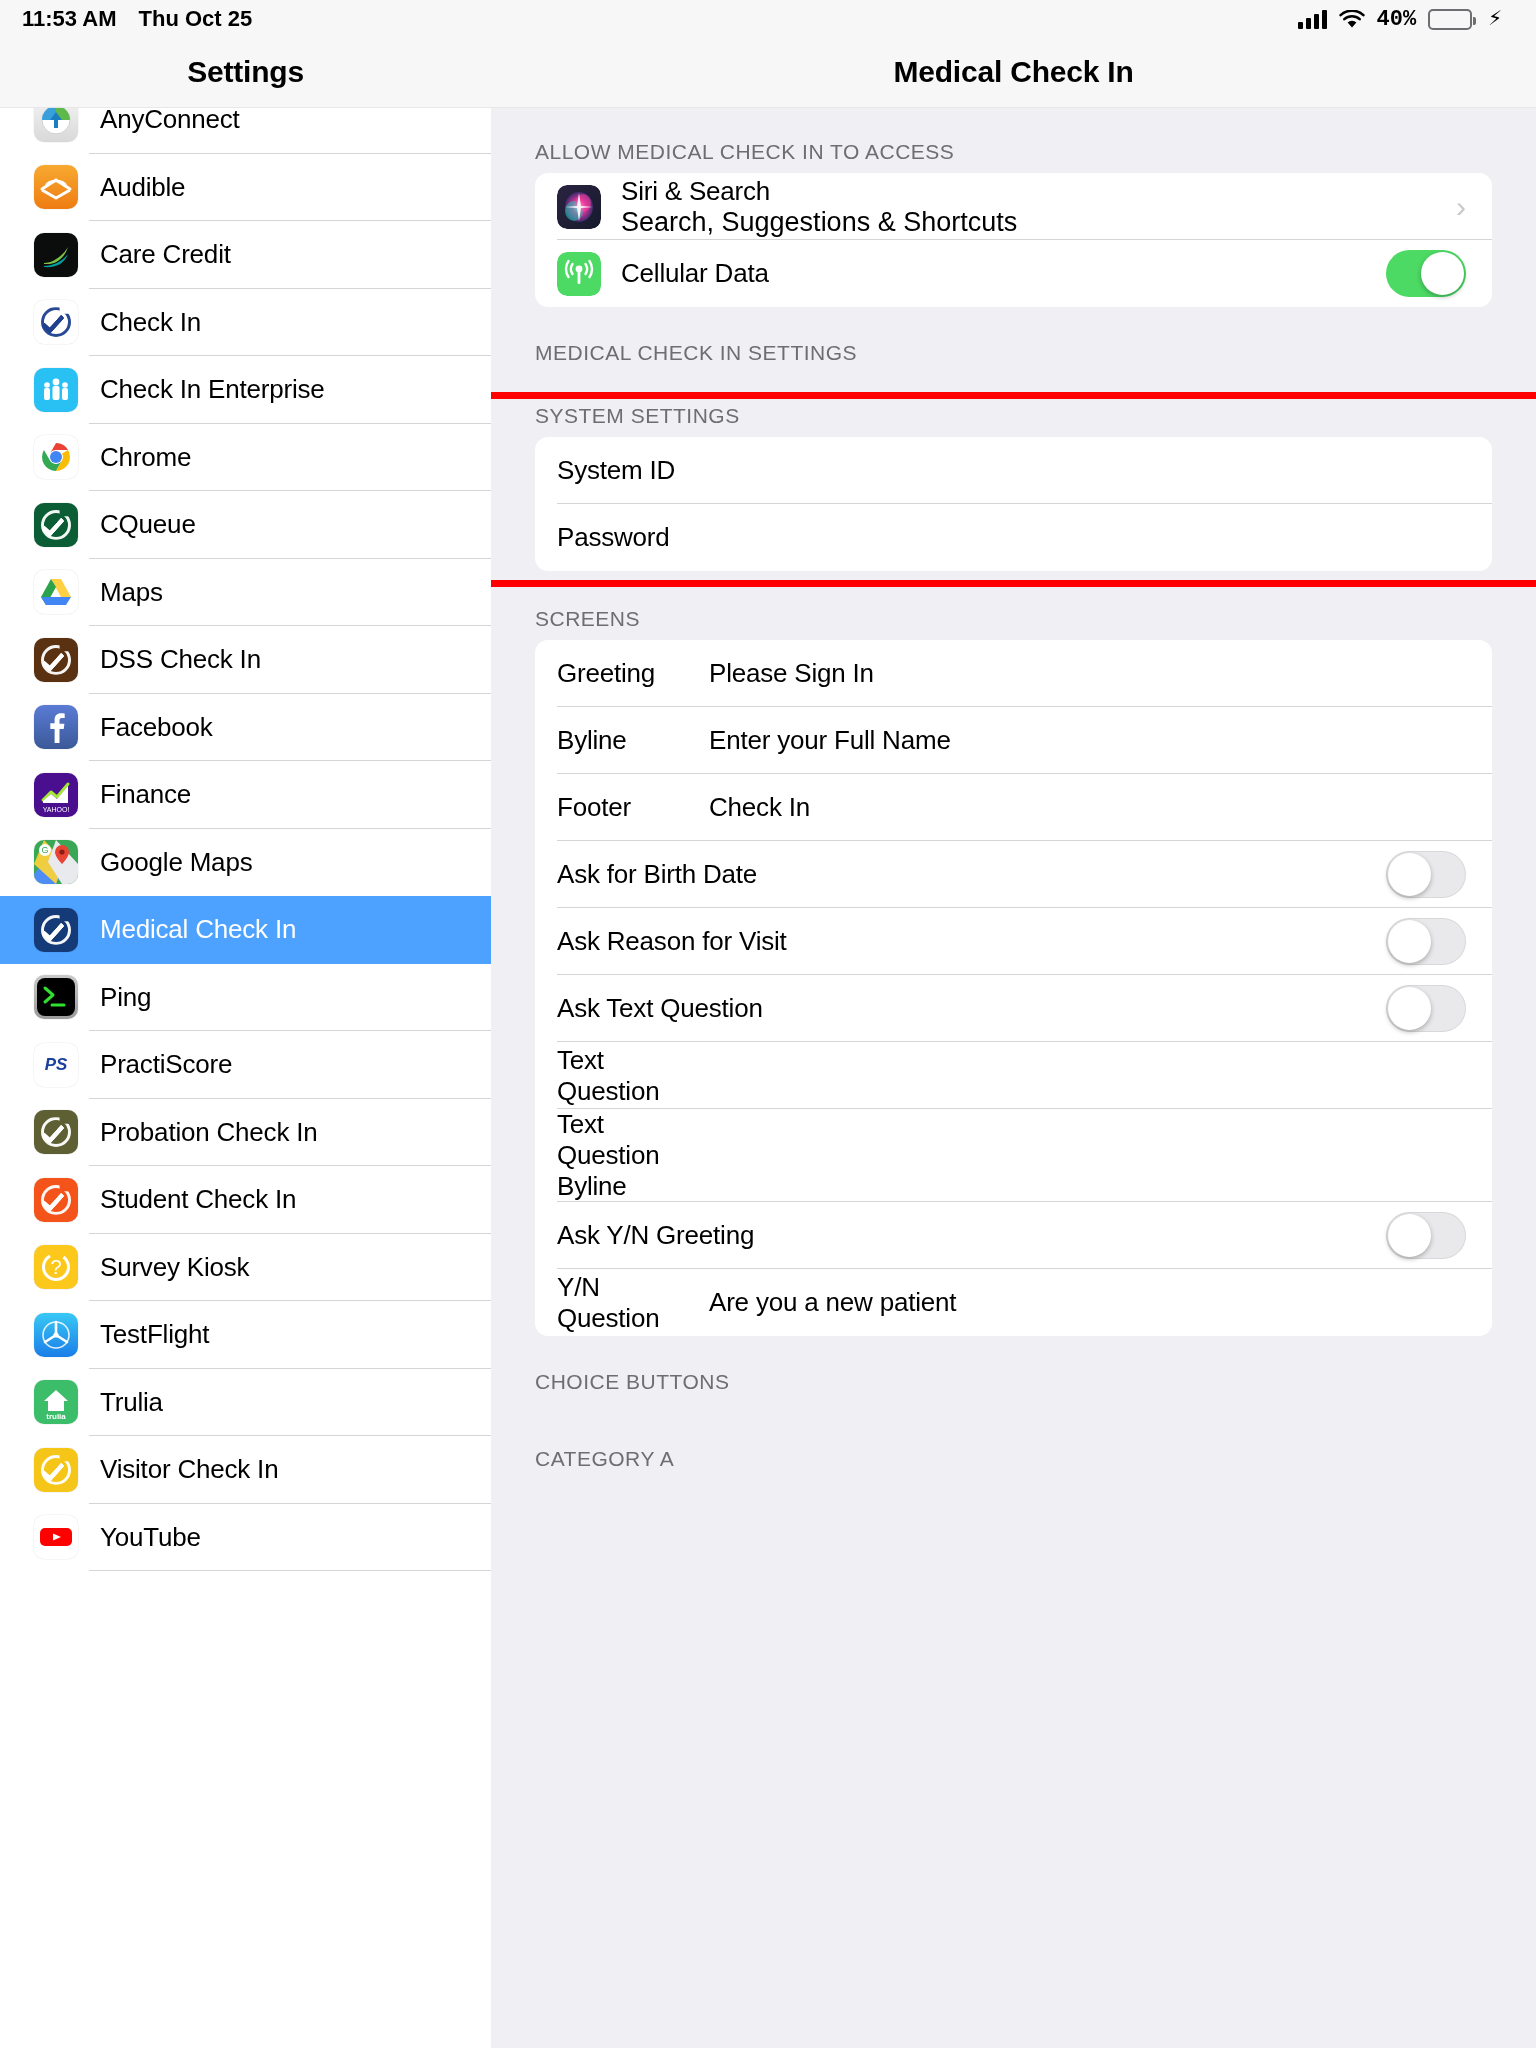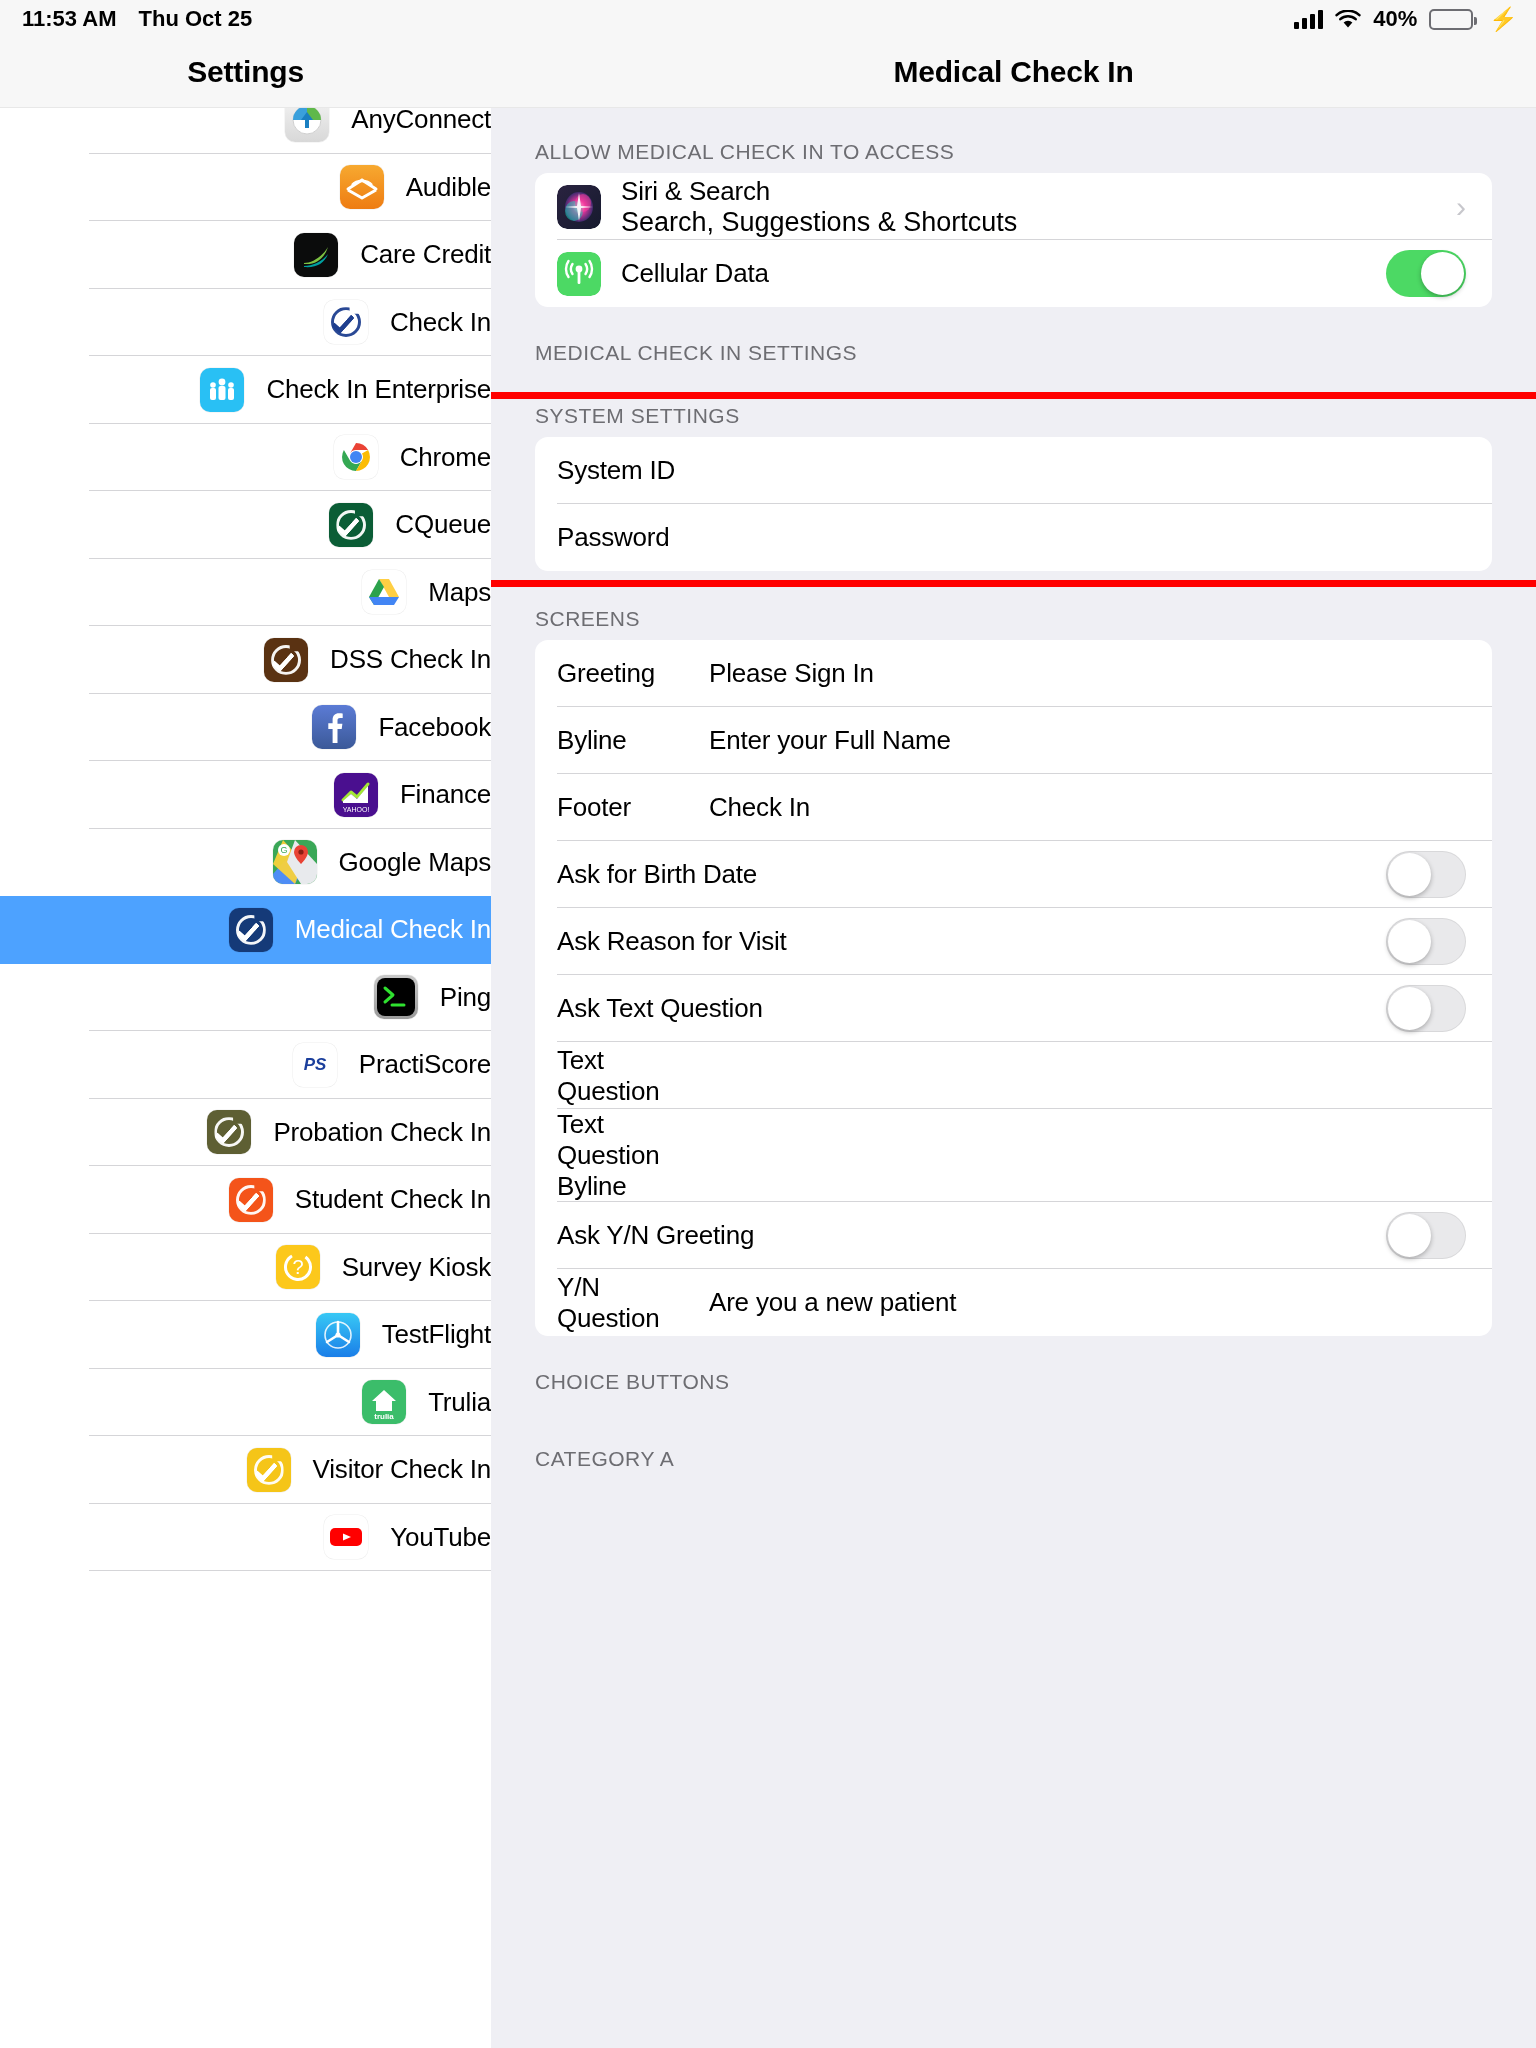--- a/index.html
+++ b/index.html
@@ -12,21 +12,21 @@
   }
 
   
   .statusbar{
     position:absolute; top:0; left:0; width:1536px; height:38px;
     display:flex; align-items:center; z-index:30;
     font-size:22px; color:#000; font-weight:600;
     background:transparent;
   }
   .sb-left{ display:flex; align-items:center; gap:22px; padding-left:22px; }
-  .sb-right{ margin-left:auto; display:flex; align-items:center; gap:12px; padding-right:18px; }
+  .sb-right{ margin-left:auto; display:flex; align-items:center; gap:12px; padding-right:34px;font-family:Liberation Mono, monospace; }
 
   .sig{ display:flex; align-items:flex-end; gap:3px; height:20px;}
   .sig i{ display:block; width:5px; background:#000; border-radius:1px;}
   .sig i:nth-child(1){height:7px}
   .sig i:nth-child(2){height:11px}
   .sig i:nth-child(3){height:15px}
   .sig i:nth-child(4){height:19px}
 
   .wifi{ position:relative; width:26px; height:20px;}
   .wifi svg{ position:absolute; left:0; top:1px;}
@@ -48,23 +48,22 @@
   .sb-header{
     position:absolute; top:0; left:0; width:491px; height:108px;
     background:rgba(247,247,247,0.96);
     display:flex; align-items:flex-end; justify-content:center;
     padding-bottom:18px; z-index:20;
     border-bottom:1px solid rgba(0,0,0,0.06);
   }
   .sb-title{ font-size:30px; font-weight:700; color:#000; letter-spacing:-0.2px;}
   .sb-list{ position:absolute; top:0; left:0; width:491px; }
   .srow{
-    height:67.5px; display:flex; align-items:center; padding-left:5px; position:relative;
+    height:67.5px; display:flex; align-items:center; padding-left:34px; position:relative;
     background:#fff;
-    justify-content:flex-end;
   }
   .srow .lbl{
     font-size:26px; color:#000; margin-left:22px; letter-spacing:-0.2px;
     white-space:nowrap;
   }
   .srow:after{
     content:""; position:absolute; left:89px; right:0; bottom:0; height:1px;
     background:#d5d5d8;
   }
   .srow.sel{ background:#4da2ff; }

